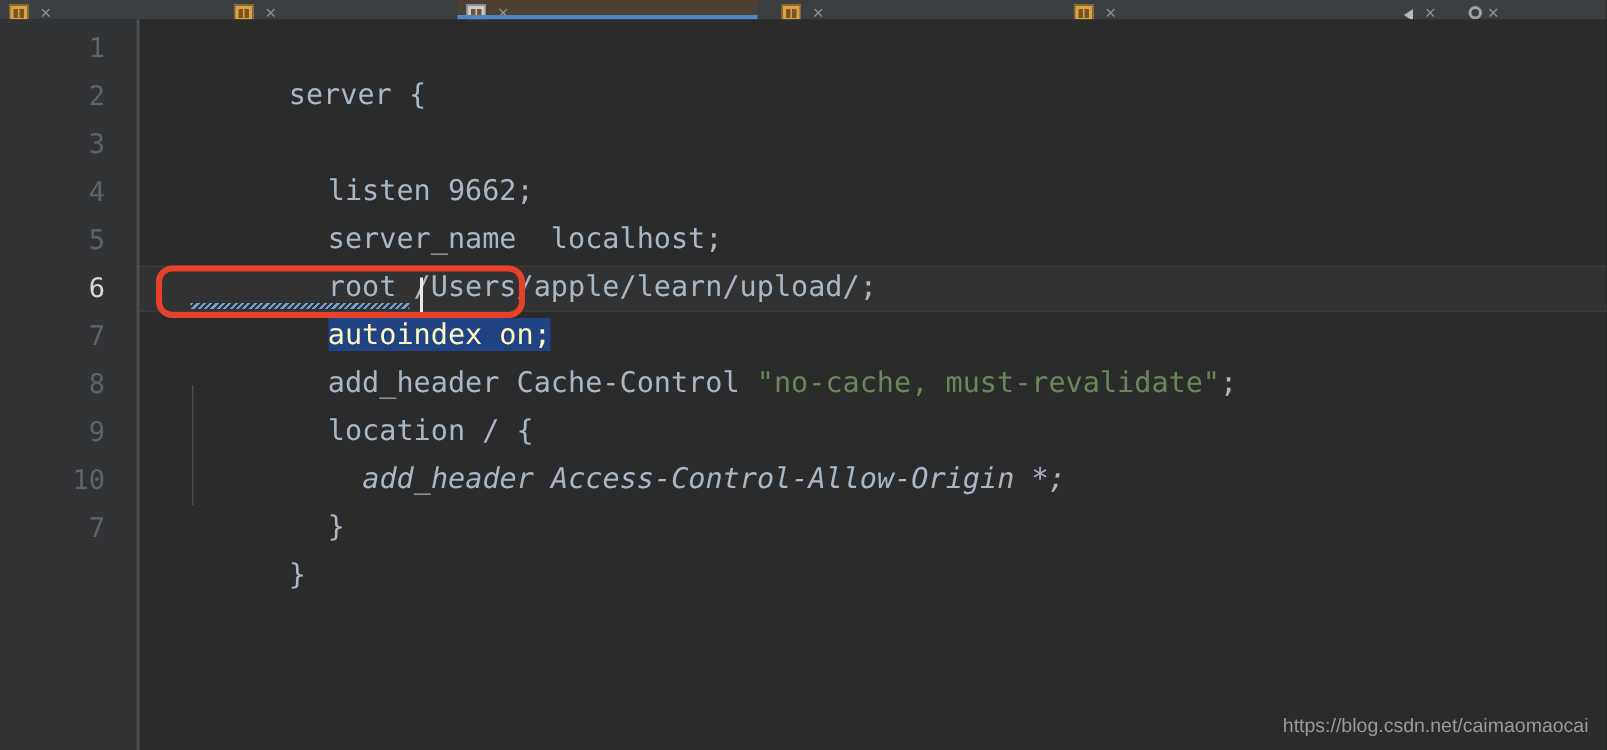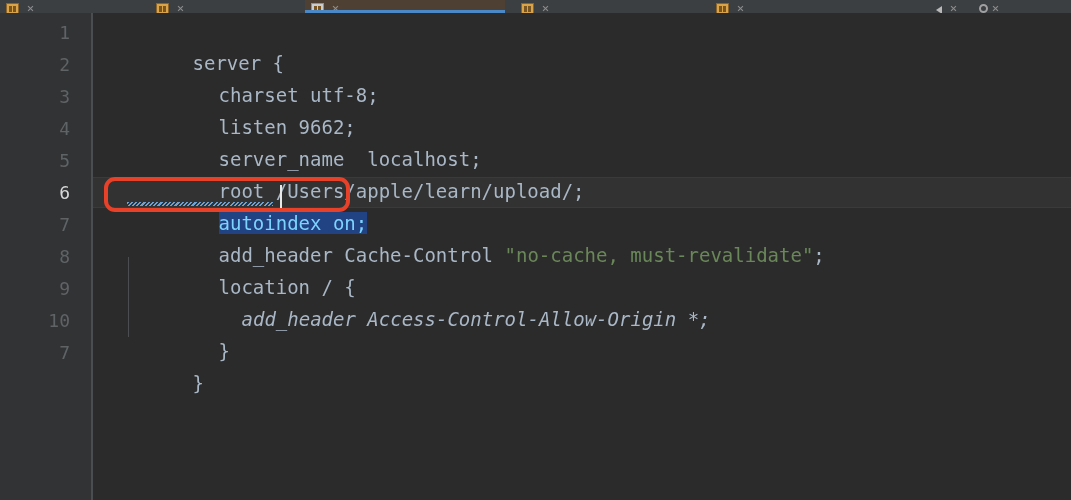--- a/index.html
+++ b/index.html
@@ -194,21 +194,21 @@
   
   .indent-guide {
     position: absolute;
     width: 1px;
     background: #4b4e50;
   }
 
   
   .sel {
     background: #214283;
-    color: #7dd3fc;
+    color: #fef9c3;
     position: relative;
     margin-top: 24px;
   }
   .squiggle {
     position: absolute;
     height: 4px;
     background:
       repeating-linear-gradient(
         135deg,
         #6fa8dc 0 1.5px,
@@ -311,23 +311,20 @@
     <div class="lineno" style="top:324px;">7</div>
 
     <div class="code-area">
 
       <div class="indent-guide" style="left:35px;top:244px;height:80px;"></div>
 
       <div class="line" style="top:4px;left:8px;">
         <span class="tok-plain">server {</span>
       </div>
 
-      <div class="line" style="top:36px;left:34px;">
-        <span class="tok-plain">charset utf-8;</span>
-      </div>
 
       <div class="line" style="top:68px;left:34px;">
         <span class="tok-plain">listen 9662;</span>
       </div>
 
       <div class="line" style="top:100px;left:34px;">
         <span class="tok-plain">server_name  localhost;</span>
       </div>
 
       <div class="line" style="top:132px;left:34px;">
@@ -359,14 +356,15 @@
       <div class="line" style="top:324px;left:8px;">
         <span class="tok-plain">}</span>
       </div>
 
     </div>
 
     <div class="annot-box" style="left:104px;top:164px;width:246px;height:35px;"></div>
 
   </div>
 
+  <div class="watermark">https://blog.csdn.net/caimaomaocai</div>
 
 </div>
 
 </body></html>

